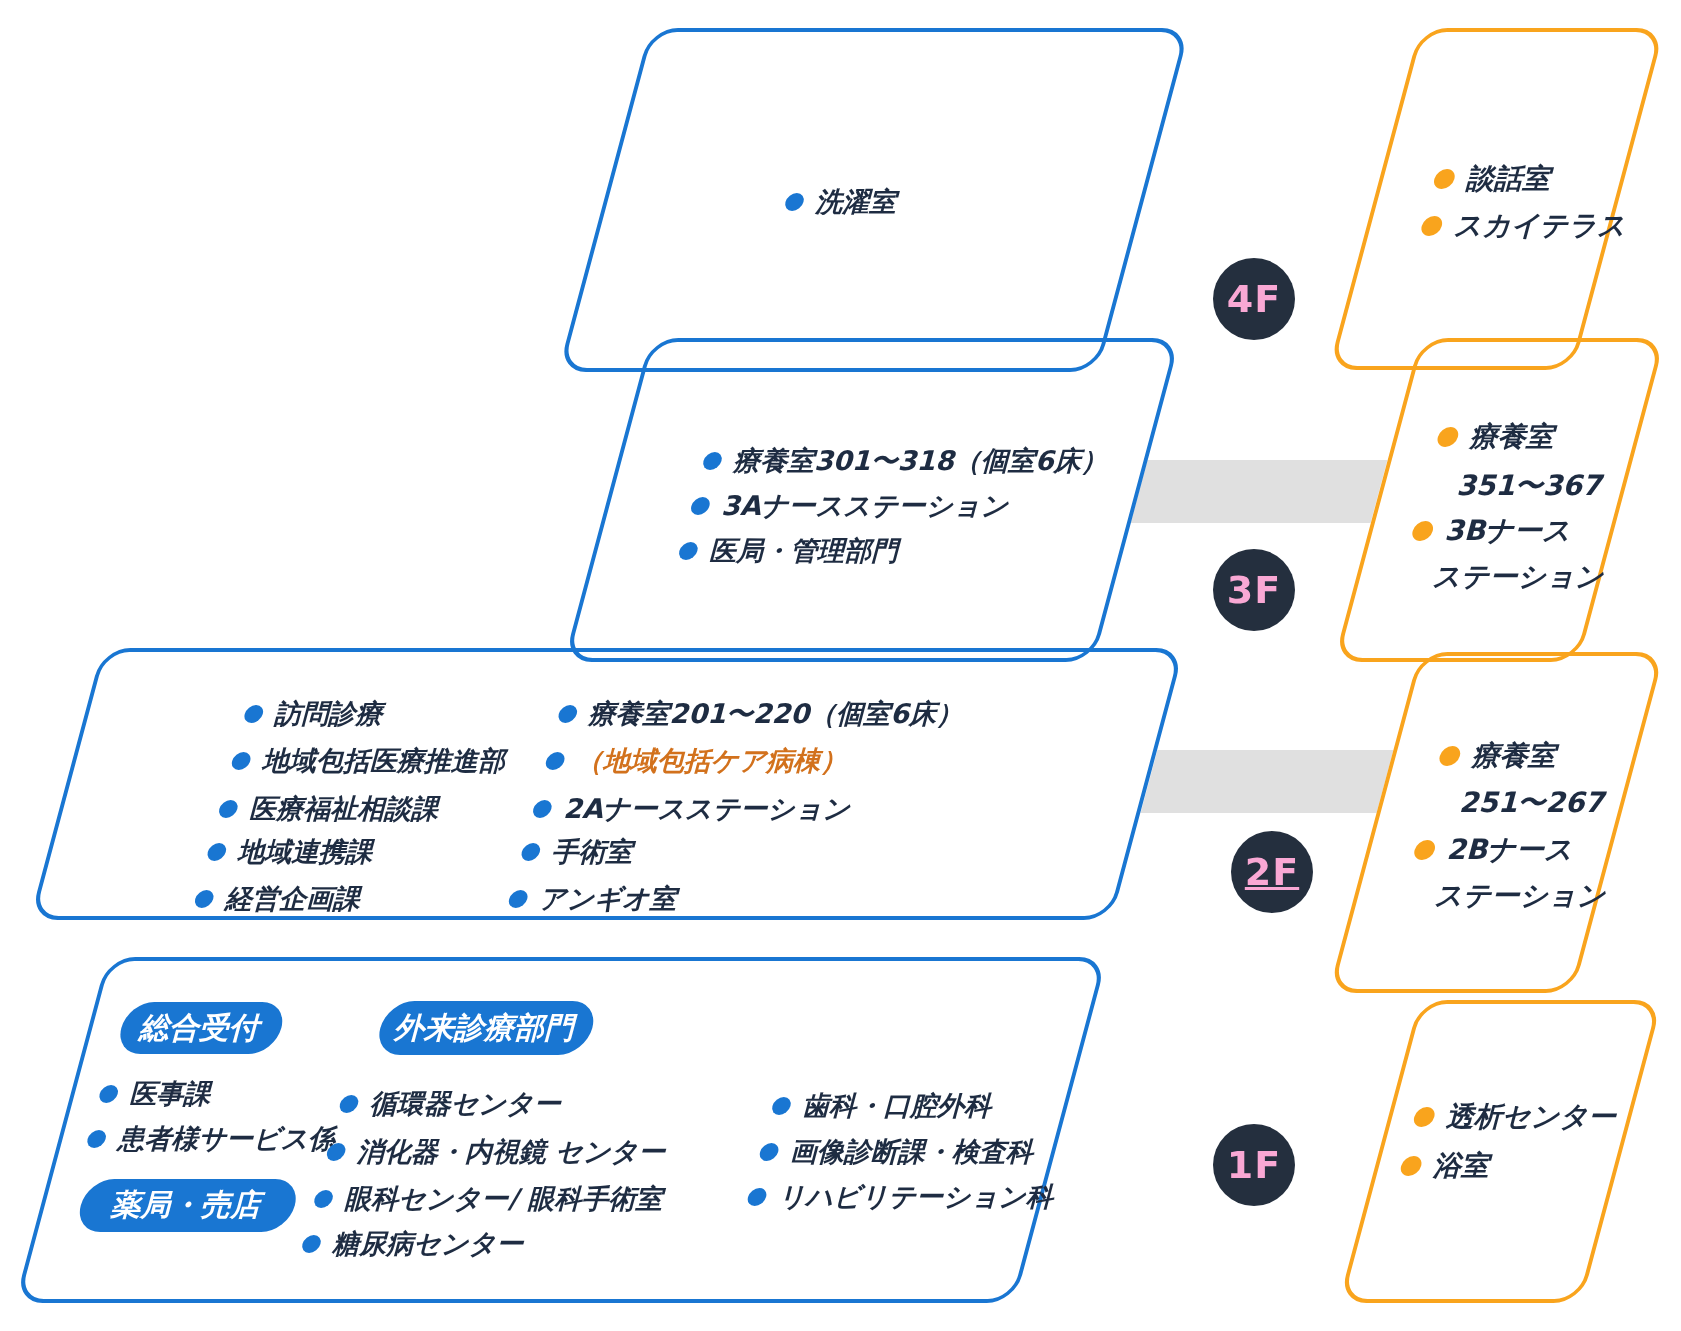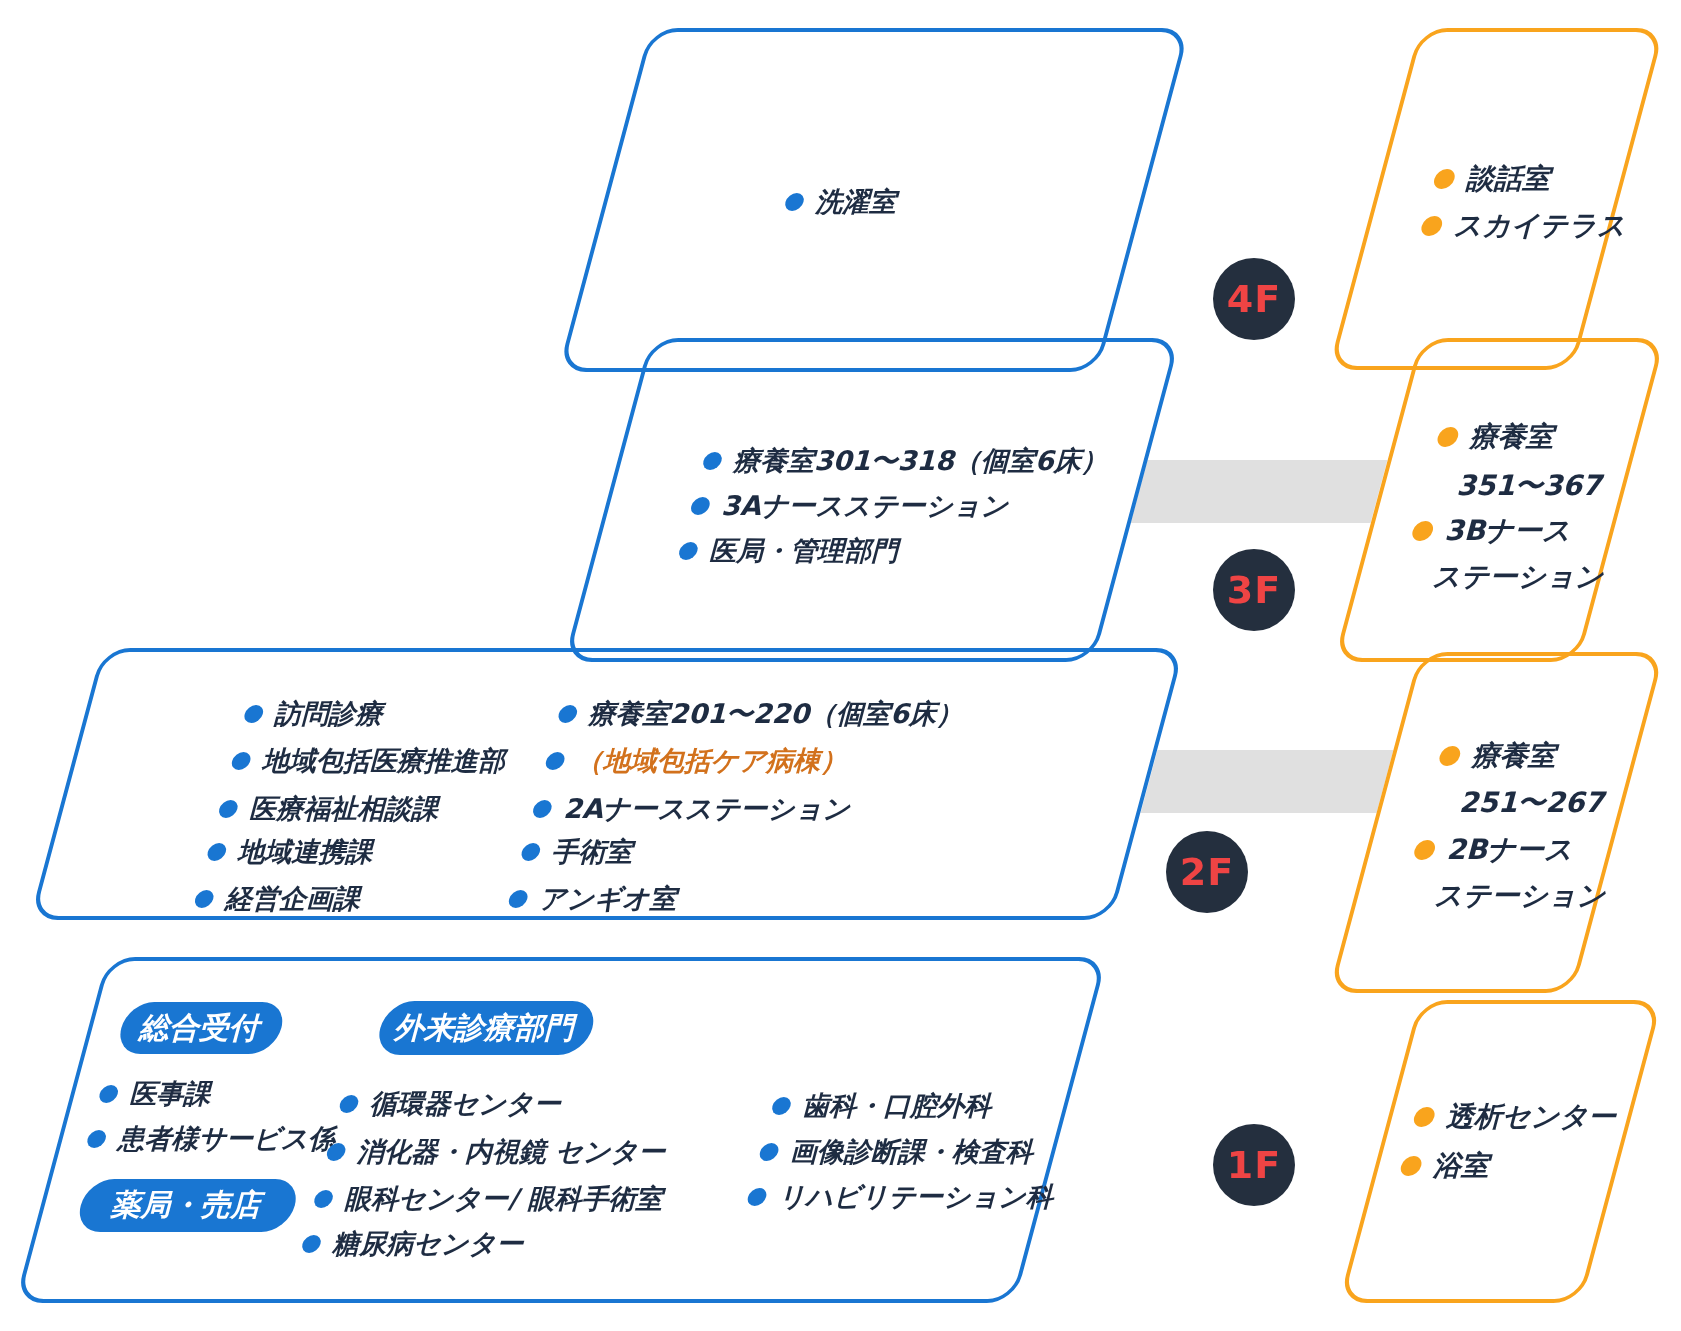--- a/index.html
+++ b/index.html
@@ -28,21 +28,21 @@
   .dot.ghost{visibility:hidden;}
   .txt.accent{color:var(--orange_text);}
 
   
   .pill{position:absolute;display:flex;align-items:center;justify-content:center;
         background:var(--blue);color:#fff;border-radius:28px;
         font-size:30px;font-weight:bold;white-space:nowrap;}
 
   
   .badge{position:absolute;width:82px;height:82px;border-radius:50%;background:var(--badge);
-         color:#ef4444;display:flex;align-items:center;justify-content:center;
+         color:#f9a8d4;display:flex;align-items:center;justify-content:center;
          font-size:38px;font-weight:bold;z-index:5;letter-spacing:1px;}
 </style>
 </head>
 <body>
 
 <div class="stage">
 
   <div class="band" style="left:1139px;top:460px;width:240px;height:63px;"></div>
   <div class="band" style="left:1149px;top:750px;width:236px;height:63px;"></div>
 
@@ -213,16 +213,16 @@
       <span class="txt">透析センター</span>
     </div>
     <div class="item" style="left:22px;top:144px">
       <span class="dot"></span>
       <span class="txt">浴室</span>
     </div>
   </div>
 
   <div class="badge" style="left:1213px;top:258px;">4F</div>
   <div class="badge" style="left:1213px;top:549px;">3F</div>
-  <div class="badge" style="left:1166px;top:831px;">2F</div>
+  <div class="badge" style="left:1231px;top:831px;text-decoration:underline;">2F</div>
   <div class="badge" style="left:1213px;top:1124px;">1F</div>
 
 </div>
 
 </body></html>

